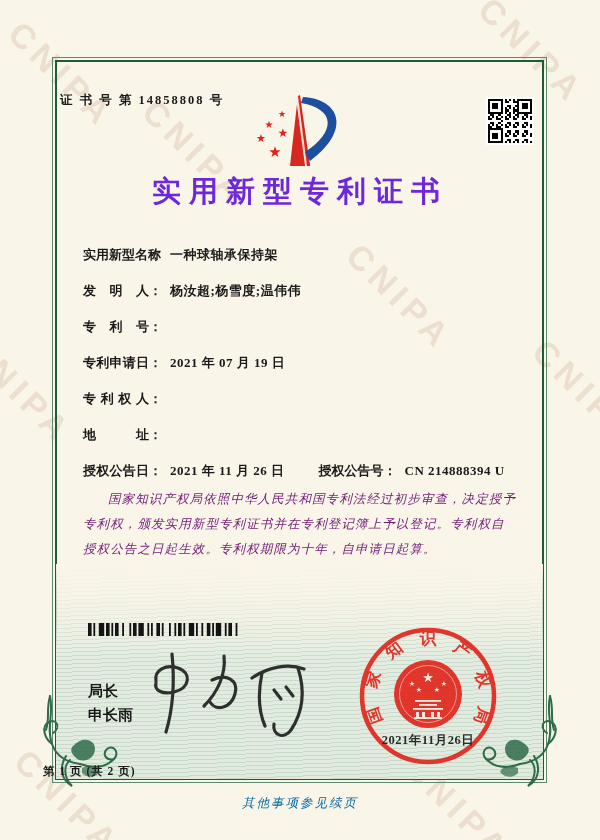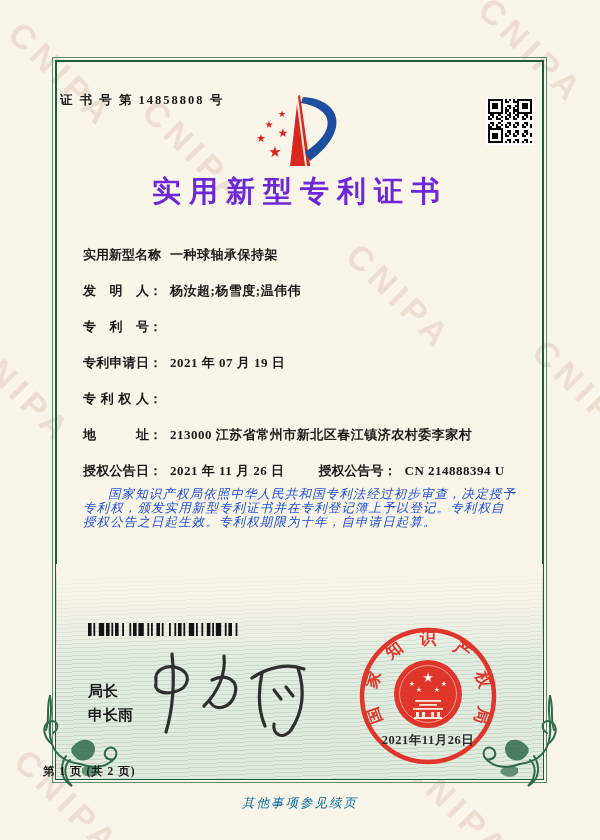--- a/index.html
+++ b/index.html
@@ -45,21 +45,21 @@
   
   .fields{position:absolute;left:83px;top:245px;right:58px;z-index:3;font-size:13px;font-weight:600;}
   .frow{display:flex;align-items:baseline;margin-bottom:17px;line-height:19px;white-space:nowrap;}
   .flabel{display:inline-block;width:66px;text-align:justify;text-align-last:justify;}
   .fcolon{margin:0 2px 0 0;}
   .fvalue{margin-left:6px;letter-spacing:.5px;}
   .gpair2{margin-left:34px;display:flex;align-items:baseline;}
   
   .body-text{
     position:absolute;left:83px;top:487px;width:434px;z-index:3;
-    font-size:12.5px;font-style:italic;line-height:14px;letter-spacing:1.1px;color:#1d4ed8;
+    font-size:12.5px;font-style:italic;line-height:25px;letter-spacing:1.1px;color:#701a75;
   }
   .body-text p{margin:0;text-indent:2em;}
   
   .barcode{position:absolute;left:88px;top:623px;width:153px;height:13px;z-index:3;}
   .officer{position:absolute;left:88px;top:679px;z-index:3;
     font-family:"Liberation Sans","DejaVu Sans",sans-serif;font-weight:700;font-size:15px;line-height:24px;}
   .signature{position:absolute;left:128px;top:640px;width:190px;height:105px;z-index:4;}
   .seal{position:absolute;left:356px;top:624px;width:144px;height:144px;z-index:4;opacity:.92;}
   .page-info{position:absolute;left:0;right:0;top:764px;z-index:3;text-align:left;font-size:11.5px;font-weight:600;letter-spacing:1px;padding-left:43px;}
   .note{position:absolute;left:0;right:0;top:795px;z-index:3;text-align:center;font-size:12.5px;font-style:italic;letter-spacing:2px;color:#0369a1;}
@@ -271,21 +271,20 @@
       <span class="fcolon">：</span>
     <span class="fvalue">2021 年 07 月 19 日</span>
   </div>
   <div class="frow">
     <span class="flabel">专利权人</span>
       <span class="fcolon">：</span>
   </div>
   <div class="frow">
     <span class="flabel">地址</span>
       <span class="fcolon">：</span>
-    <span class="fvalue">213000 江苏省常州市新北区春江镇济农村委李家村</span>
   </div>
   <div class="frow">
     <span class="flabel">授权公告日</span>
       <span class="fcolon">：</span>
     <span class="fvalue">2021 年 11 月 26 日</span>
     <span class="gpair2">
       <span>授权公告号</span>
         <span class="fcolon">：</span>
       <span class="fvalue">CN 214888394 U</span>
     </span>

